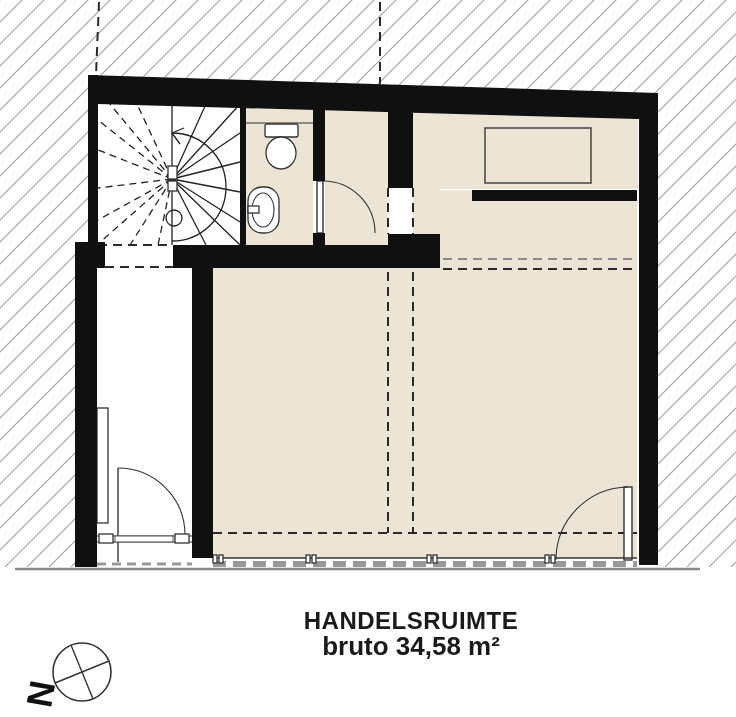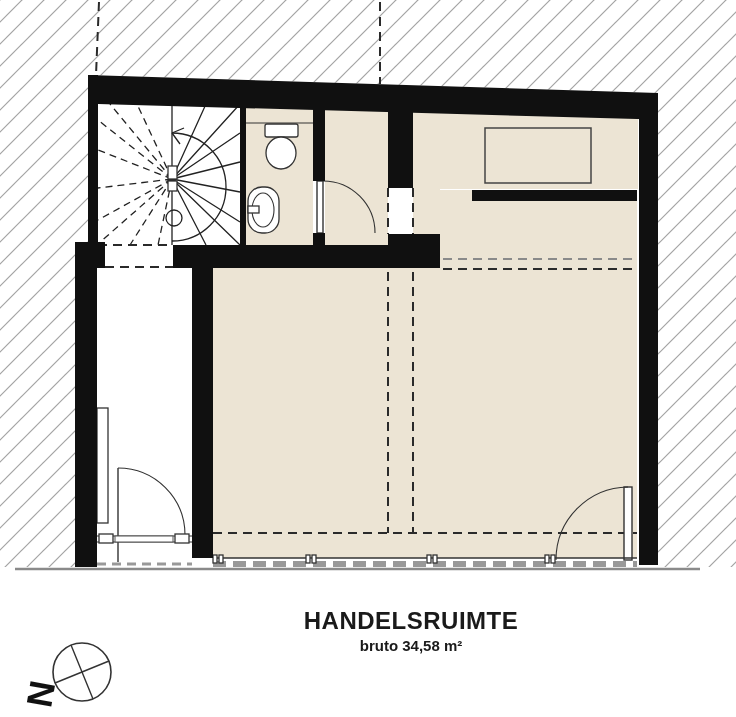--- a/index.html
+++ b/index.html
@@ -16,21 +16,21 @@
   .fixture-thin{stroke:var(--fixture_line);stroke-width:1.1;fill:none;}
   .odash{stroke:var(--dashed_line);stroke-width:2;fill:none;stroke-dasharray:9 6;}
   .odash-gray{stroke:#8a8a8a;stroke-width:2;fill:none;stroke-dasharray:9 6;}
   .sill-dash{stroke:var(--sill);stroke-width:6;fill:none;stroke-dasharray:13 7;}
   .ground{stroke:var(--ground);stroke-width:2.5;fill:none;}
   .door-arc{stroke:var(--fixture_line);stroke-width:1.1;fill:none;}
   .door-leaf{stroke:var(--fixture_line);stroke-width:1.4;fill:#ffffff;}
   #caption{position:absolute;left:411px;top:608px;transform:translateX(-50%);
            text-align:center;color:#1a1a1a;white-space:nowrap;}
   #caption .l1{font-size:24px;font-weight:bold;letter-spacing:0.5px;line-height:26px;}
-  #caption .l2{font-size:15px;font-weight:bold;line-height:24px;}
+  #caption .l2{font-size:26px;font-weight:bold;line-height:24px;}
   .compass-text{font-weight:bold;font-size:36px;fill:#111;}
 </style>
 </head>
 <body>
 
 <div id="stage">
 
 <svg id="plan-svg" width="736" height="717" viewBox="0 0 736 717">
   <defs>
     <pattern id="hatch" patternUnits="userSpaceOnUse" width="22" height="22">

